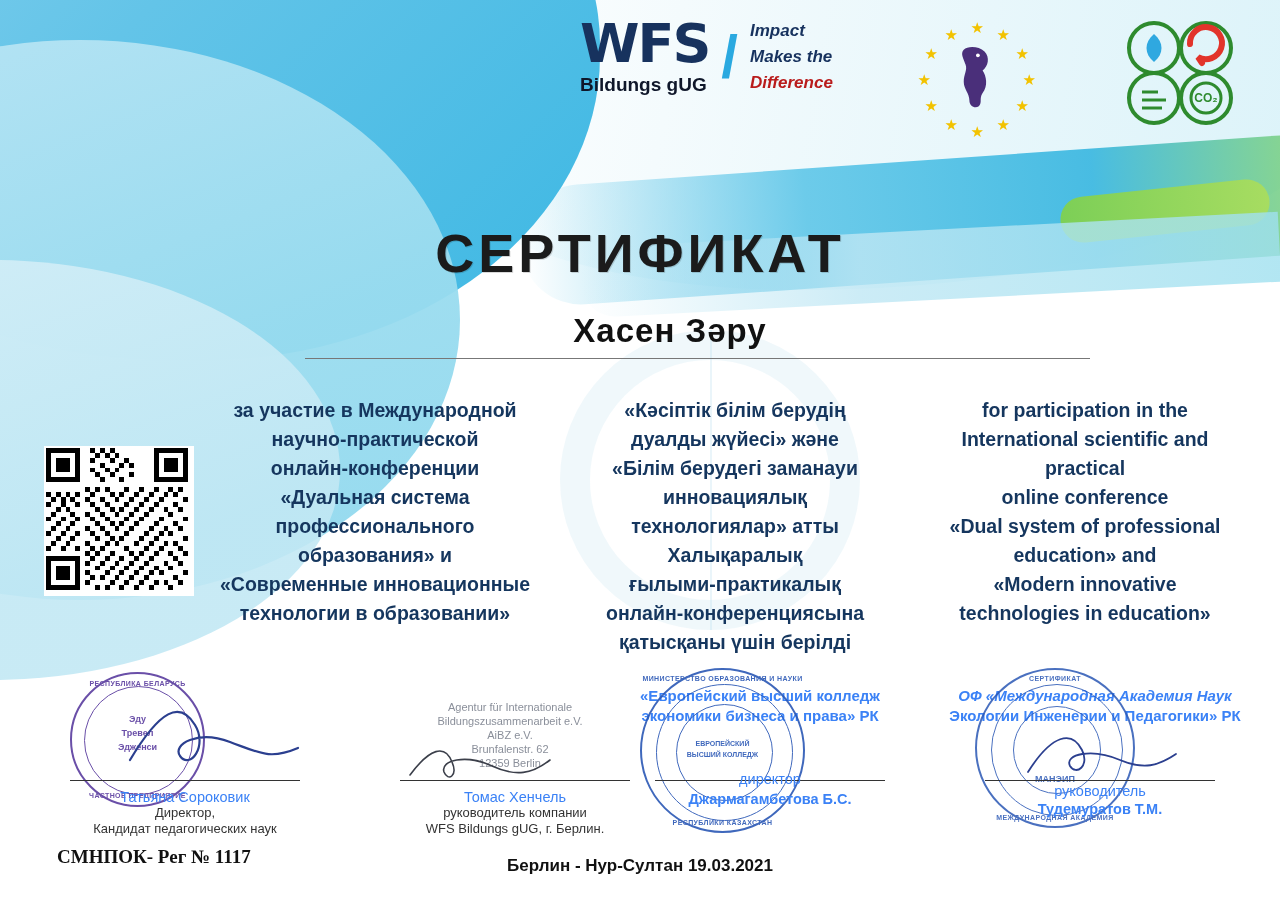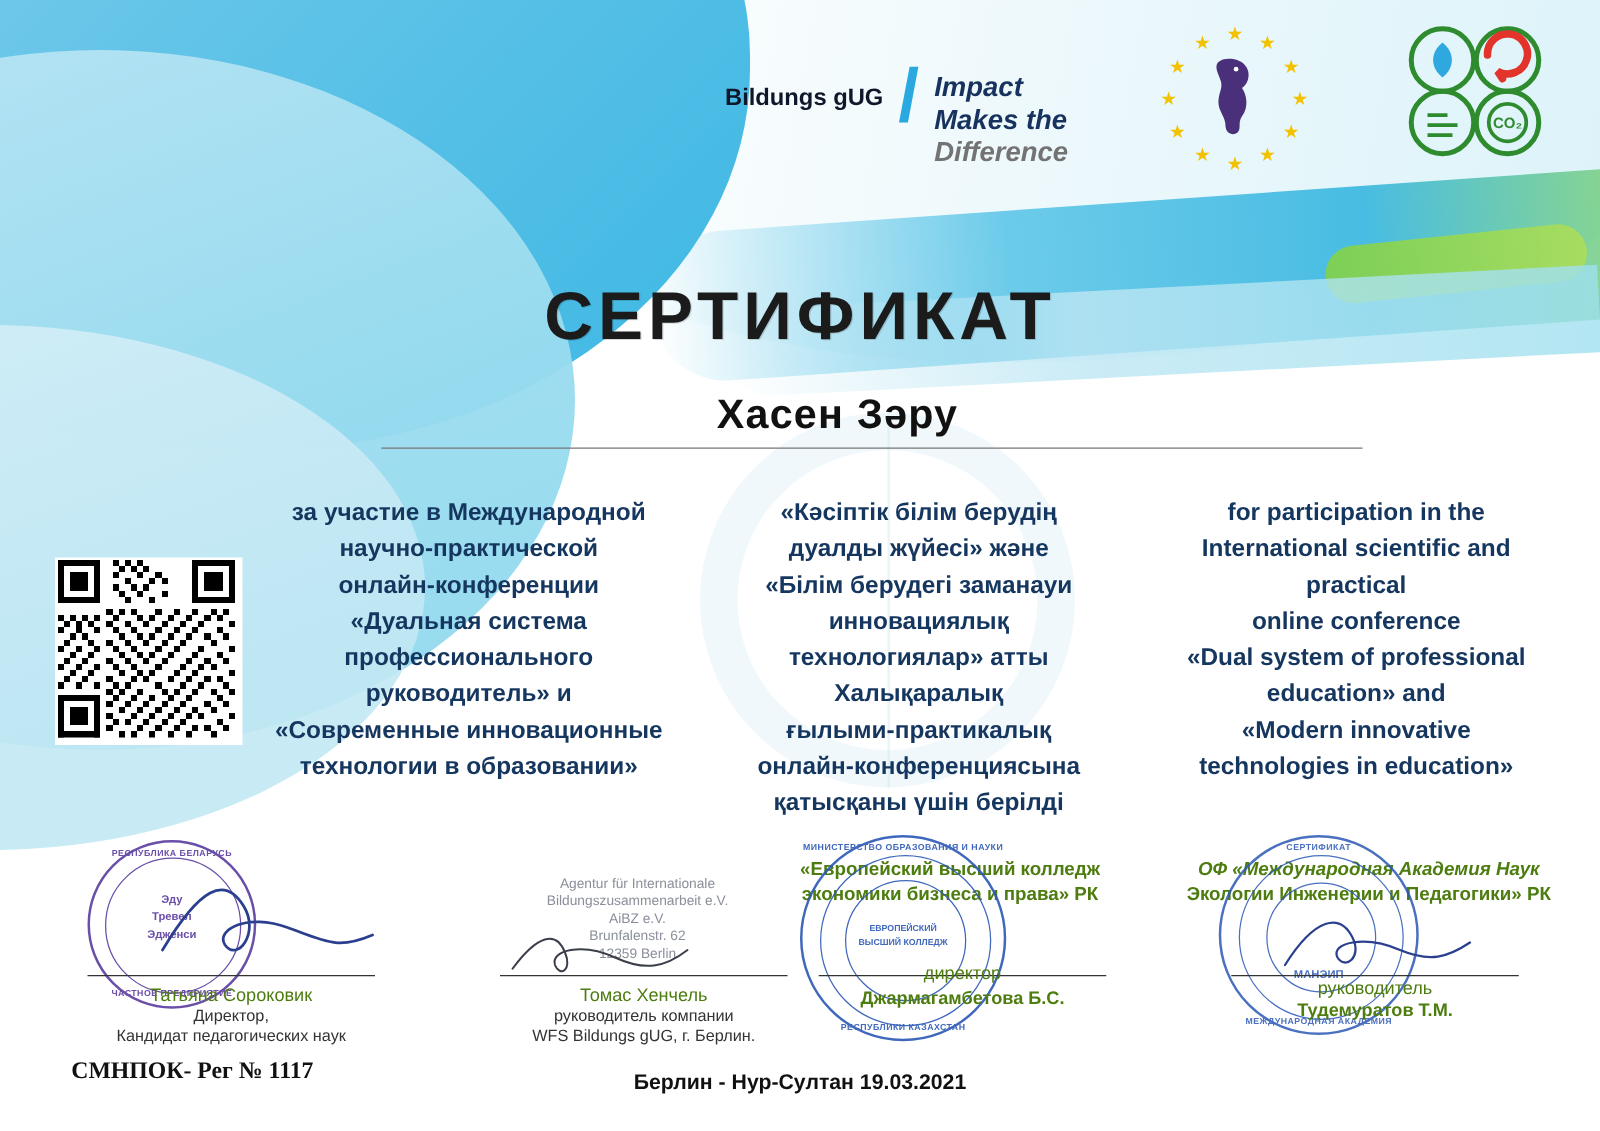--- a/index.html
+++ b/index.html
@@ -148,29 +148,28 @@
   }
   .wfs-slash {
     font-size: 60px;
     font-weight: bold;
     color: #2aa9e0;
     line-height: 60px;
     padding: 0 2px;
   }
   .wfs-right {
     line-height: 26px;
-    font-size: 22px;
+    font-size: 17px;
     font-weight: bold;
     font-style: italic;
     color: #17325e;
     font-family: "Liberation Sans", sans-serif;
-    margin-top: 39px;
   }
   .wfs-right .accent {
-    color: #737373;
+    color: #b91c1c;
   }
 
   .logo-eu {
     position: relative;
     width: 120px;
     height: 120px;
   }
   .eu-star {
     position: absolute;
     color: #f2c200;
@@ -267,21 +266,21 @@
   .sig-line {
     position: absolute;
     height: 1px;
     background: #333333;
   }
   .sig-text {
     position: absolute;
     text-align: center;
     font-family: "Liberation Sans", sans-serif;
     font-size: 14.5px;
-    color: #4d7c0f;
+    color: #3b82f6;
     line-height: 19px;
   }
   .sig-small {
     font-size: 13px;
     color: #333333;
     line-height: 16px;
   }
 
   .stamp {
     position: absolute;
@@ -356,20 +355,21 @@
   <div class="bg-stripe-light"></div>
   <div class="bg-blob-1"></div>
   <div class="bg-blob-2"></div>
   <div class="bg-blob-3"></div>
   <div class="bg-faint-globe"></div>
 
   <div class="logos">
 
     <div class="logo-wfs">
       <div class="wfs-left">
+        <div class="wfs-main">WFS</div>
         <div class="wfs-sub">Bildungs gUG</div>
       </div>
       <div class="wfs-slash">/</div>
       <div class="wfs-right">
         <div>Impact</div>
         <div>Makes the</div>
         <div class="accent">Difference</div>
       </div>
     </div>
 
@@ -624,21 +624,21 @@
   </div>
 
   <div class="columns">
 
     <div class="col col-ru">
       <div>за участие в Международной</div>
       <div>научно-практической</div>
       <div>онлайн-конференции</div>
       <div>«Дуальная система</div>
       <div>профессионального</div>
-      <div>руководитель» и</div>
+      <div>образования» и</div>
       <div>«Современные инновационные</div>
       <div>технологии в образовании»</div>
     </div>
 
     <div class="col col-kz">
       <div>«Кәсіптік білім берудің</div>
       <div>дуалды жүйесі»  және</div>
       <div>«Білім берудегі заманауи</div>
       <div>инновациялық</div>
       <div>технологиялар» атты</div>

